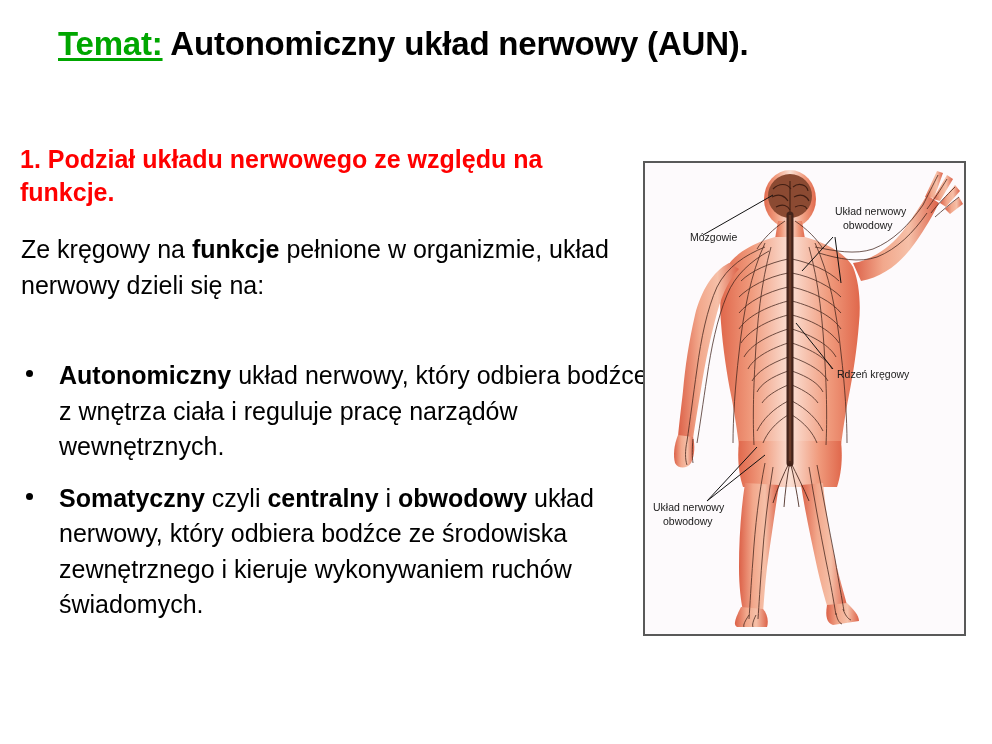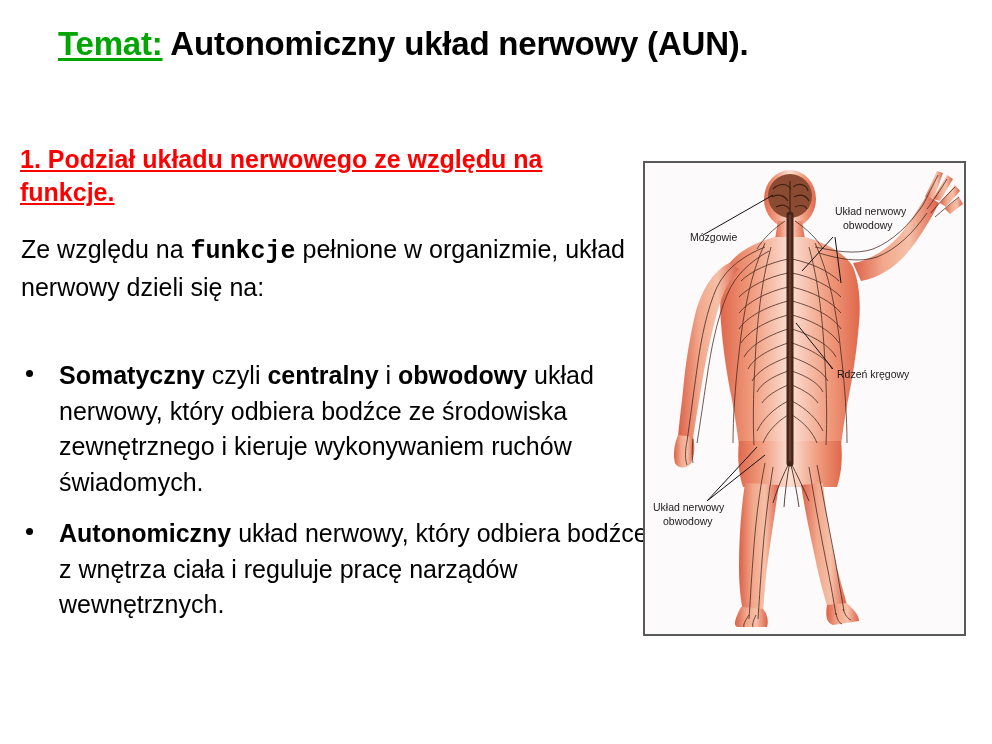--- a/index.html
+++ b/index.html
@@ -34,33 +34,32 @@
 
   
   .red-heading{
     position:absolute;
     left:20px; top:143px;
     width:600px;
     color:#FF0000;
     font-size:25px;
     font-weight:bold;
     line-height:1.30;
-    text-decoration:underline;
   }
 
   
   .para{
     position:absolute;
     left:21px; top:232px;
     width:615px;
     font-size:25px;
     line-height:1.42;
     color:#000000;
   }
-  .para b{font-weight:bold;font-family:Liberation Mono, monospace;}
+  .para b{font-weight:bold;}
 
   
   .bullets{
     position:absolute;
     left:21px; top:358px;
     width:640px;
   }
   .bullet{
     position:relative;
     padding-left:38px;
@@ -99,30 +98,30 @@
 <body>
 
 <div class="slide">
 
   <div class="title">
     <span class="temat">Temat:</span><span class="rest"> Autonomiczny układ nerwowy (AUN).</span>
   </div>
 
   <div class="red-heading">1. Podział układu nerwowego ze względu na funkcje.</div>
 
-  <div class="para"><span>Ze względu na </span><b>funkcje</b><span> pełnione w organizmie, układ nerwowy dzieli się na:</span></div>
+  <div class="para"><span>Ze kręgowy na </span><b>funkcje</b><span> pełnione w organizmie, układ nerwowy dzieli się na:</span></div>
 
   <div class="bullets">
+
+    <div class="bullet">
+      <span class="dot"></span><b>Autonomiczny</b><span> układ nerwowy, który odbiera bodźce z wnętrza ciała i reguluje pracę narządów wewnętrznych.</span>
+    </div>
 
     <div class="bullet">
       <span class="dot"></span><b>Somatyczny</b><span> czyli </span><b>centralny</b><span> i  </span><b>obwodowy</b><span> układ nerwowy, który odbiera bodźce ze środowiska zewnętrznego i kieruje wykonywaniem ruchów świadomych.</span>
-    </div>
-
-    <div class="bullet">
-      <span class="dot"></span><b>Autonomiczny</b><span> układ nerwowy, który odbiera bodźce z wnętrza ciała i reguluje pracę narządów wewnętrznych.</span>
     </div>
 
   </div>
 
   <div class="figure">
     <svg viewBox="0 0 319 471" preserveAspectRatio="none">
       <defs>
         <linearGradient id="skin" x1="0" y1="0" x2="1" y2="0">
           <stop offset="0%" stop-color="#E0684C"></stop>
           <stop offset="22%" stop-color="#F09A7C"></stop>

